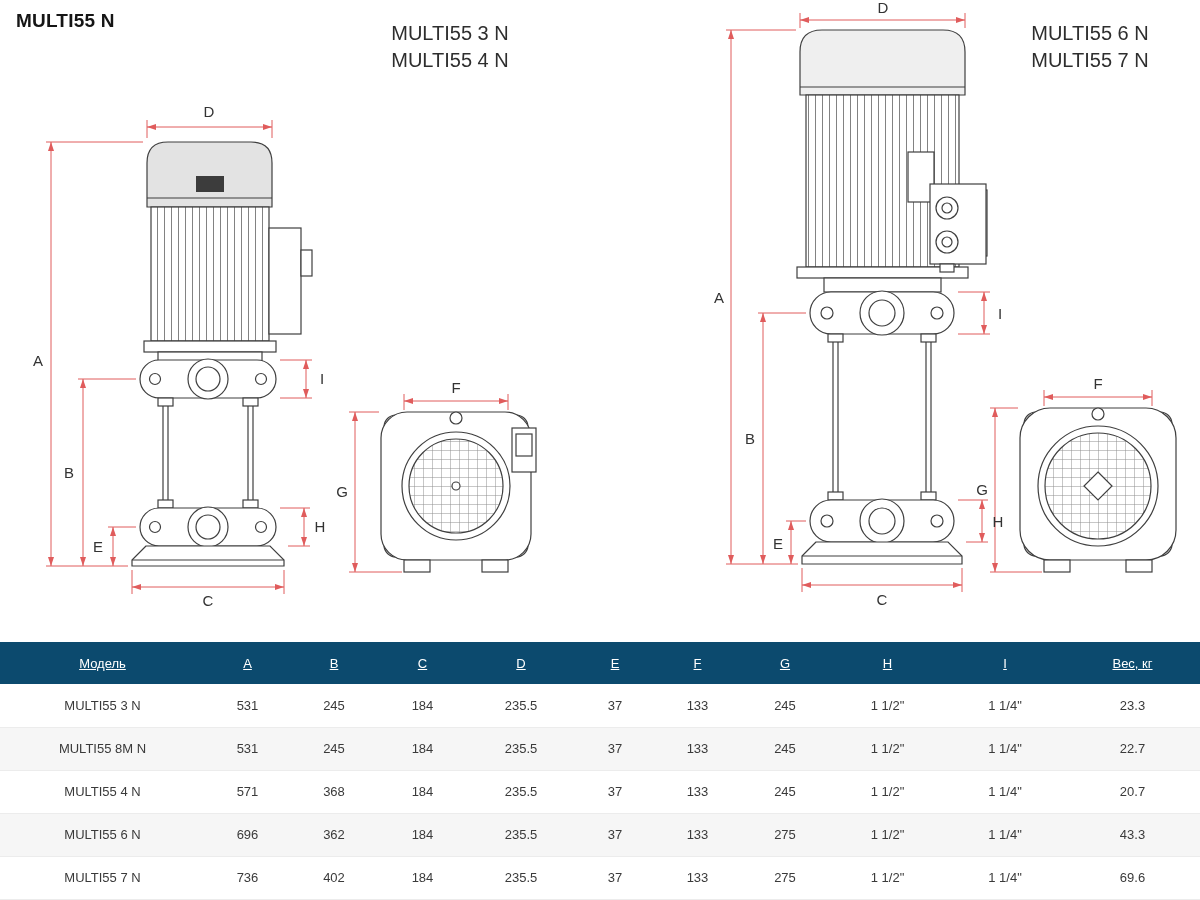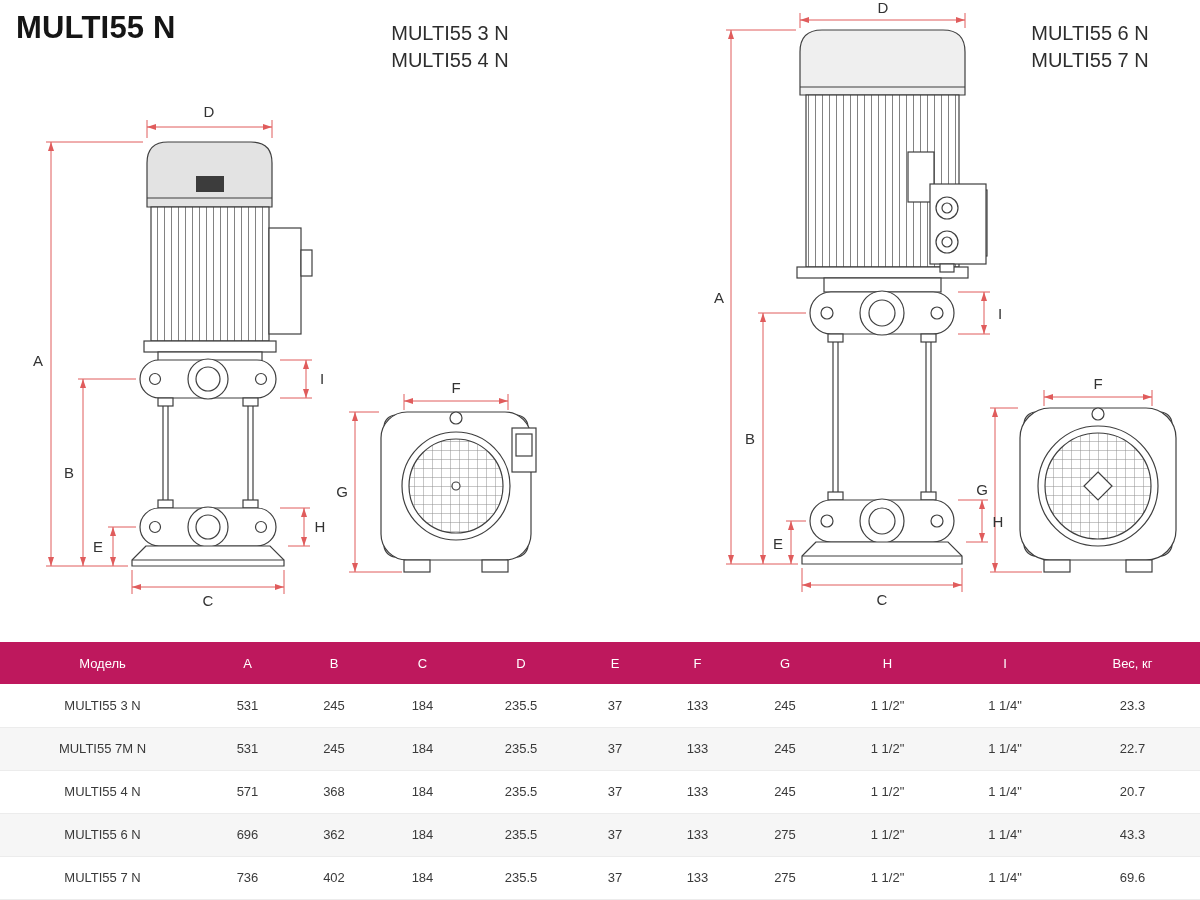--- a/index.html
+++ b/index.html
@@ -1,28 +1,28 @@
 <!DOCTYPE html>
 <html><head>
 <meta charset="utf-8">
 <style>
   * { box-sizing: border-box; margin: 0; padding: 0; }
   html, body { width: 1200px; height: 900px; background: #ffffff; font-family: "Liberation Sans", sans-serif; }
   .page { position: relative; width: 1200px; height: 900px; overflow: hidden; background: #ffffff; }
 
-  .main-title { position: absolute; left: 16px; top: 10px; font-size: 31px; font-weight: 700; color: #151515; letter-spacing: .2px; }
+  .main-title { position: absolute; left: 16px; top: 10px; font-size: 19px; font-weight: 700; color: #151515; letter-spacing: .2px; }
   .group-label { position: absolute; text-align: center; font-size: 20px; color: #2e2e2e; line-height: 27px; font-weight: 400; }
   .group-label.left  { left: 330px; top: 20px; width: 240px; }
   .group-label.right { left: 985px; top: 20px; width: 210px; }
 
   svg.drawings { position: absolute; left: 0; top: 0; }
   .dim-text { font-family: "Liberation Sans", sans-serif; font-size: 15px; fill: #333333; }
 
   table.specs { position: absolute; left: 0; top: 642px; width: 1200px; border-collapse: collapse; table-layout: fixed; font-size: 13px; }
-  table.specs th { background: #be185d; color: #ffffff; font-weight: 400; height: 42px; text-align: center; }
+  table.specs th { background: #0c4a6e; color: #ffffff; font-weight: 400; height: 42px; text-align: center; text-decoration: underline; }
   table.specs td { height: 43px; text-align: center; color: #3a3a3a; border-bottom: 1px solid #ececec; }
   table.specs tbody tr:nth-child(even) { background: #f6f6f6; }
 </style>
 </head>
 <body>
 
 <div class="page">
 
   <div class="main-title">MULTI55 N</div>
 
@@ -337,21 +337,21 @@
         <td>184</td>
         <td>235.5</td>
         <td>37</td>
         <td>133</td>
         <td>245</td>
         <td>1 1/2"</td>
         <td>1 1/4"</td>
         <td>23.3</td>
       </tr>
       <tr>
-        <td>MULTI55 7M N</td>
+        <td>MULTI55 8M N</td>
         <td>531</td>
         <td>245</td>
         <td>184</td>
         <td>235.5</td>
         <td>37</td>
         <td>133</td>
         <td>245</td>
         <td>1 1/2"</td>
         <td>1 1/4"</td>
         <td>22.7</td>

